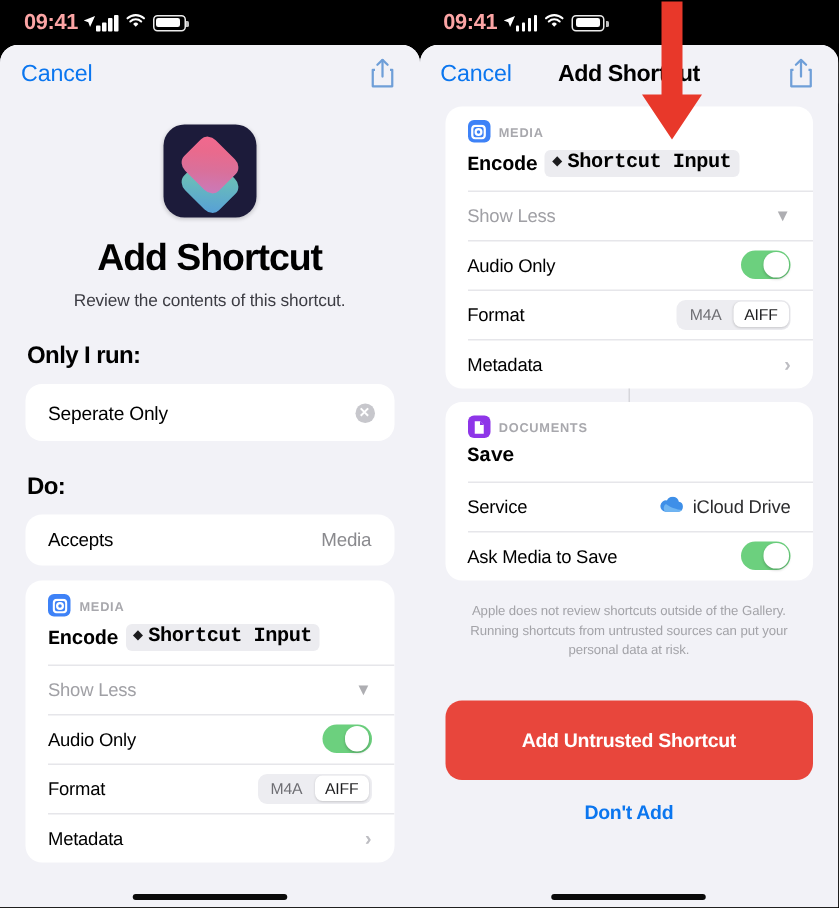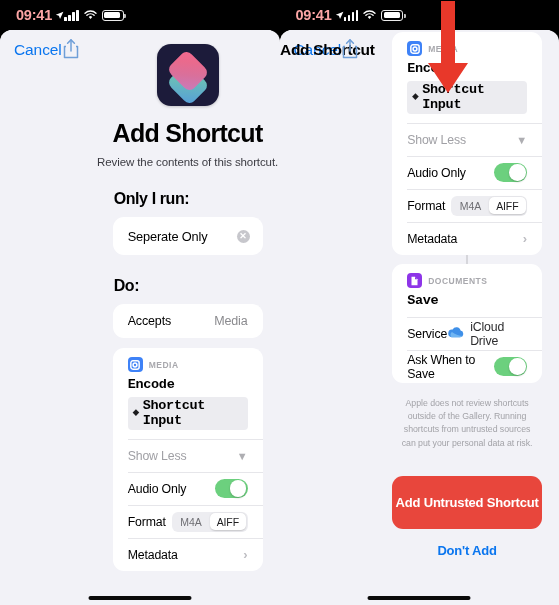--- a/index.html
+++ b/index.html
@@ -31,21 +31,21 @@
   .batt i { position:absolute; left:1.3px; top:1.3px; bottom:1.3px; width:16px; background:#fff; border-radius:1.5px; }
 
   
   .sheet-back {
     position:absolute; left:8px; right:8px; top:24px; height:30px;
     background:#E9E9EE; border-radius:12px 12px 0 0; z-index:1;
   }
   .sheet {
     position:absolute; left:0; right:0; top:30px; bottom:0;
     background:#F2F2F7; border-radius:12px 12px 0 0; z-index:2;
-    overflow:hidden; display:flex; flex-direction:row;
+    overflow:hidden; display:flex; flex-direction:column;
   }
   .navbar {
     height:39px; flex:0 0 39px; display:flex; align-items:center;
     padding:0 14px; position:relative; background:#F2F2F7;
   }
   .nav-cancel { font-size:15.5px; color:#0B76EF; letter-spacing:-0.1px; }
   .nav-title {
     position:absolute; left:0; right:0; text-align:center;
     font-size:15.5px; font-weight:700; color:#000; letter-spacing:-0.3px;
     pointer-events:none;
@@ -393,21 +393,21 @@
               <span>
                 <svg width="17" height="11" viewBox="0 0 20 13">
                     <path d="M5.3 12h10.2a4 4 0 0 0 .5-7.9A5 5 0 0 0 6.6 3.1 3.9 3.9 0 0 0 5.3 12z" fill="#3E8FE8"></path>
                     <path d="M5.3 12h10.2a4 4 0 0 0 2.9-1.3c-3.2-.4-8.6-1.6-12.6-4.8A3.9 3.9 0 0 0 5.3 12z" fill="#6FB5F2"></path>
                   </svg>
               </span>
               <span class="val" style="color:#2C2C2E">iCloud Drive</span>
             </span>
           </div>
           <div class="arow">
-            <span>Ask When to Save</span>
+            <span>Ask Media to Save</span>
             <span class="toggle">
                 <i></i>
               </span>
           </div>
         </div>
 
         <div class="disclaimer">Apple does not review shortcuts outside of the Gallery. Running shortcuts from untrusted sources can put your personal data at risk.</div>
 
         <div class="btn-danger">Add Untrusted Shortcut</div>
         <div class="btn-plain">Don't Add</div>

